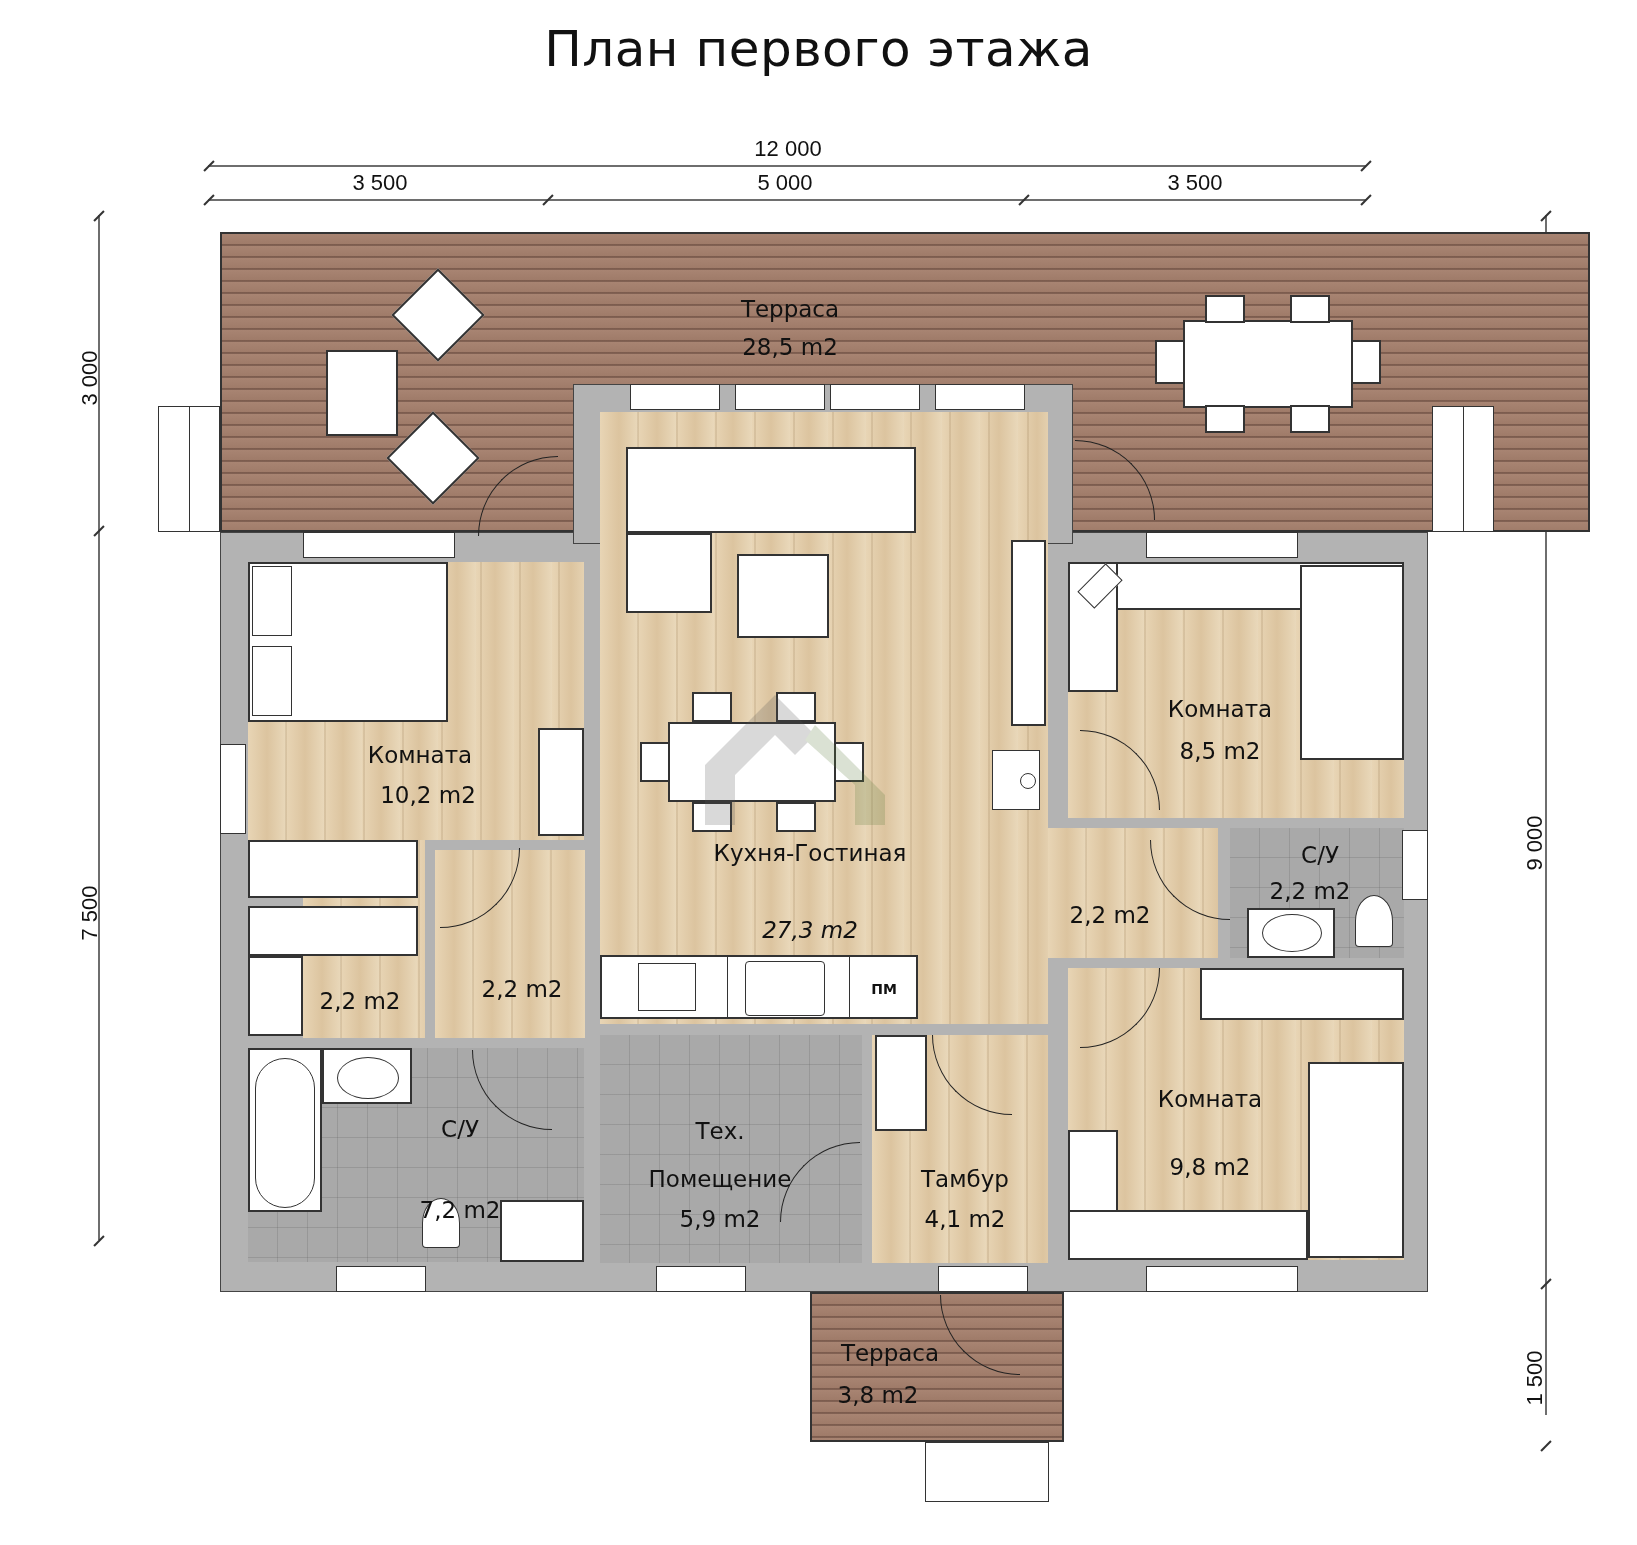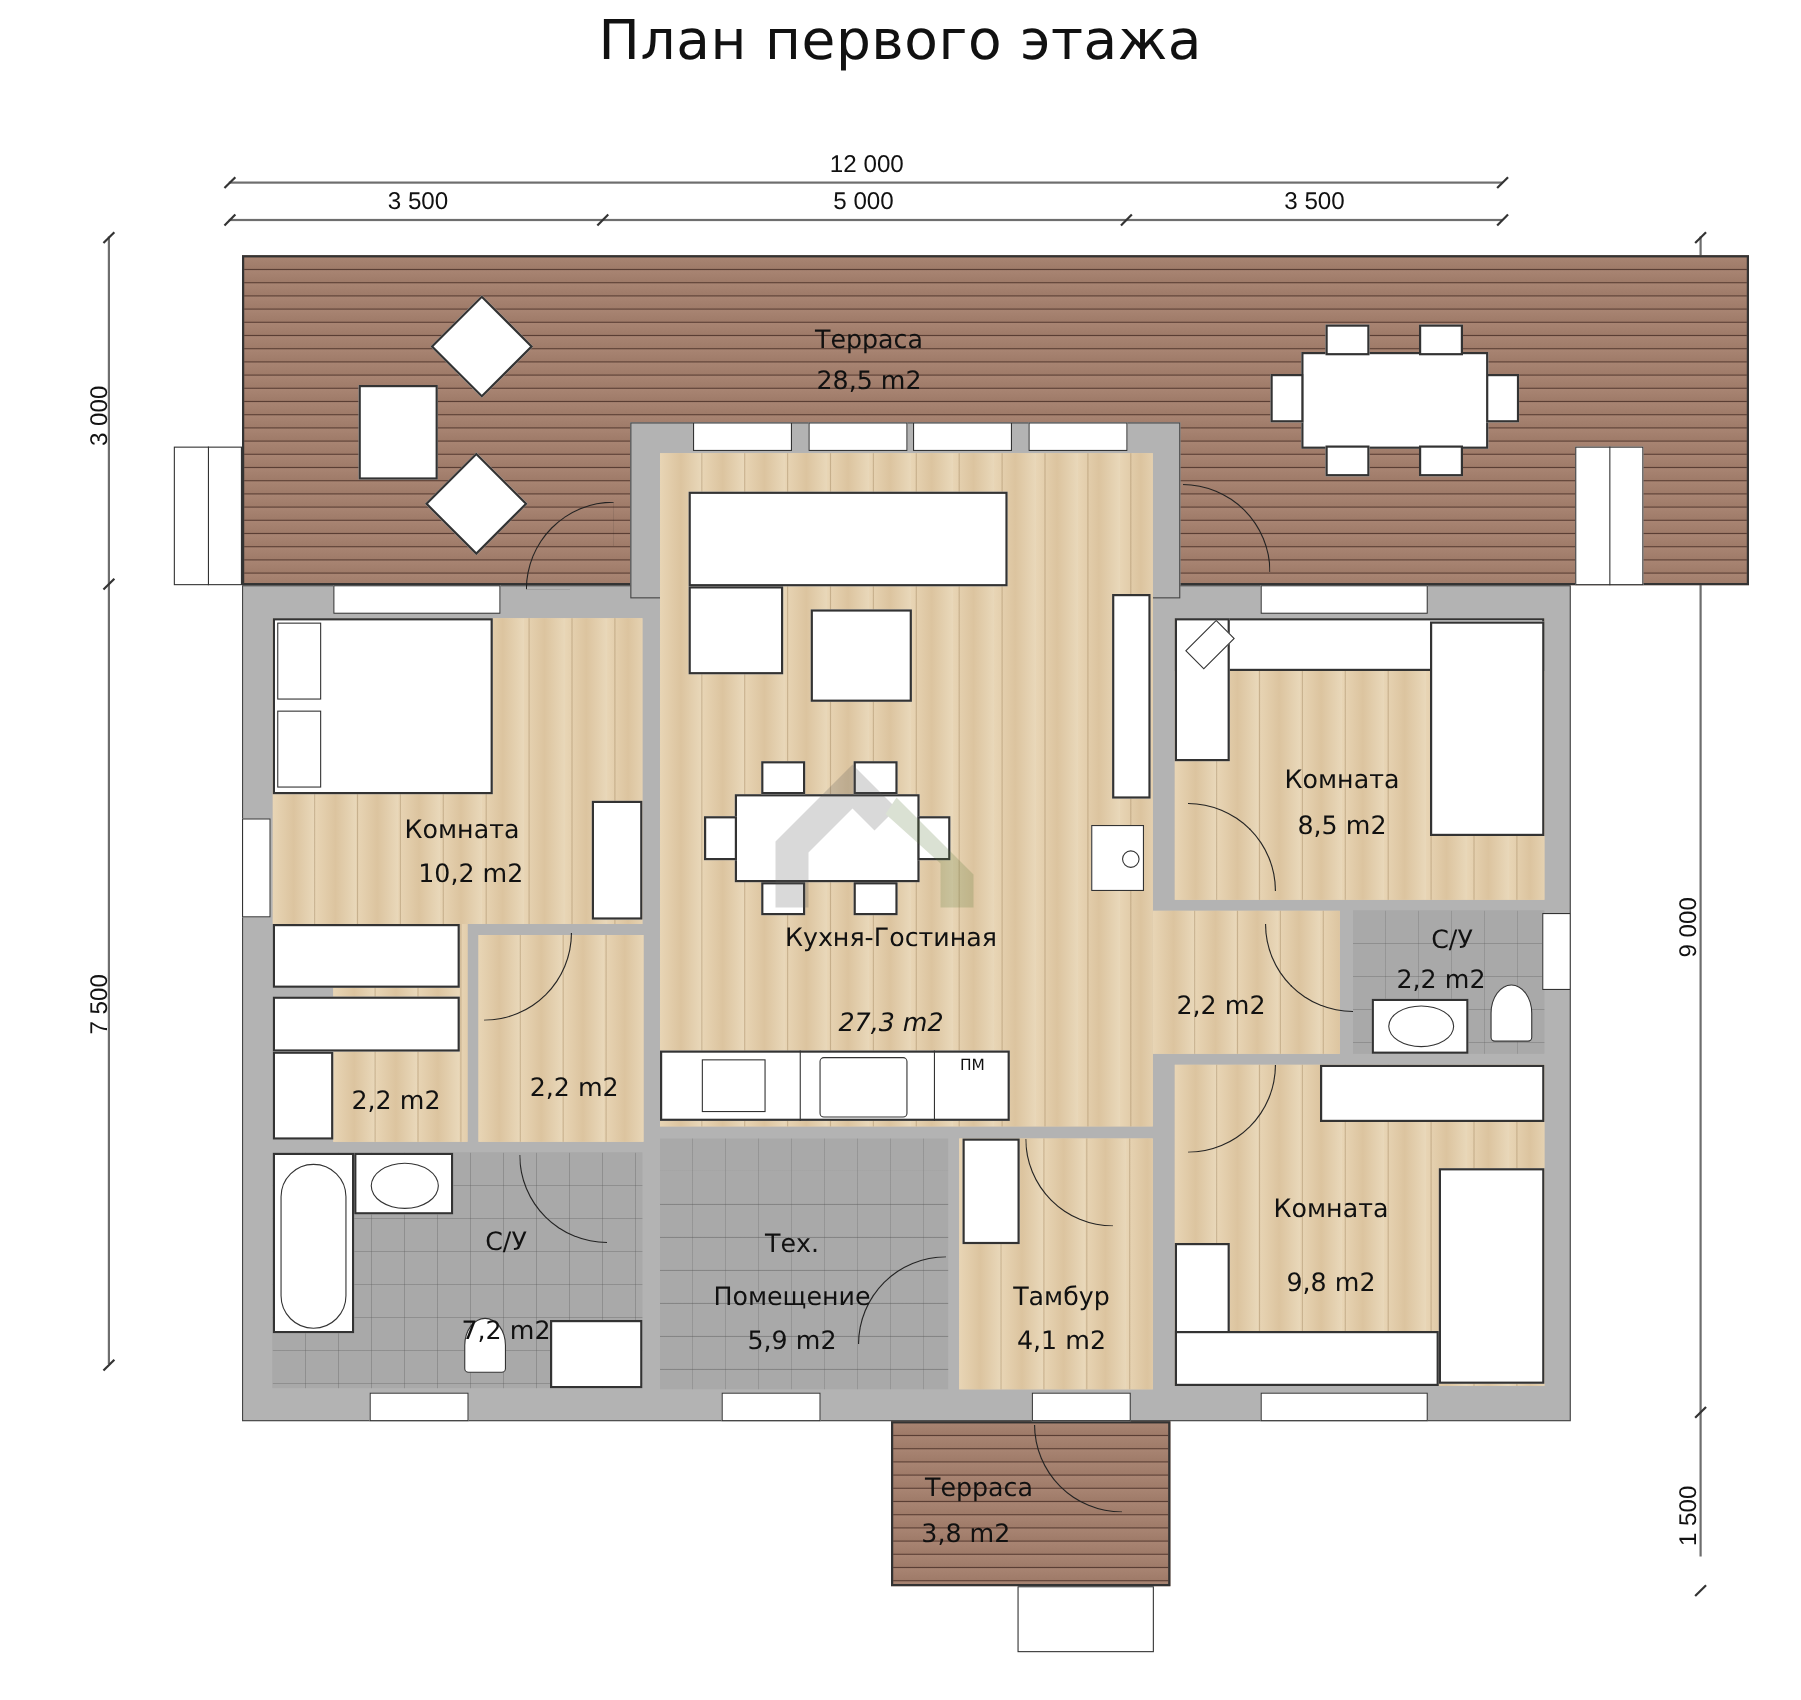--- a/index.html
+++ b/index.html
@@ -1,19 +1,19 @@
 <!DOCTYPE html>
 <html><head>
 <meta charset="utf-8">
 <style>
   html, body { margin:0; padding:0; background:#ffffff; }
   body { width:1637px; height:1545px; position:relative; overflow:hidden;
          font-family:"DejaVu Sans", "Liberation Sans", sans-serif; color:#111; }
   .abs { position:absolute; }
-  .title { position:absolute; left:0; width:1637px; top:8px; text-align:center;
+  .title { position:absolute; left:0; width:1637px; top:20px; text-align:center;
            font-size:50px; font-weight:normal; letter-spacing:0.5px; }
   .dim-line { position:absolute; background:#6e6e6e; }
   .tick { position:absolute; width:14px; height:2px; background:#333; transform:rotate(-45deg); }
   .dim-text { position:absolute; font-size:22px; font-family:"Liberation Sans", sans-serif; }
   .dim-text-v { position:absolute; font-size:22px; font-family:"Liberation Sans", sans-serif;
                 transform:rotate(-90deg); transform-origin:center center; white-space:nowrap; }
   .deck { position:absolute;
           background-color:#9a7462;
           background-image: repeating-linear-gradient(180deg, #a88472 0px, #9f7b69 10px, #5a3e34 11px, #a88472 12px); }
   .wood { position:absolute;
@@ -159,21 +159,21 @@
   <svg class="watermark" style="left:695px; top:665px;" width="250" height="170" viewBox="0 0 250 170">
     <polygon points="10,160 10,100 80,30 120,70 100,90 80,70 40,110 40,160" fill="#555"></polygon>
     <polygon points="120,60 190,130 190,160 160,160 160,120 110,75" fill="#5a7a3a"></polygon>
   </svg>
 
   <div class="furn" style="left:600px; top:955px; width:318px; height:64px;"></div>
   <div class="furn-thin" style="left:638px; top:963px; width:58px; height:48px;"></div>
   <div class="furn-thin" style="left:745px; top:961px; width:80px; height:55px; border-radius:4px;"></div>
   <div class="abs" style="left:727px; top:955px; width:1px; height:64px; background:#333;"></div>
   <div class="abs" style="left:849px; top:955px; width:1px; height:64px; background:#333;"></div>
-  <div class="label" style="left:852px; top:961px; width:64px; font-size:14px; font-weight:normal;">ПМ</div>
+  <div class="label" style="left:852px; top:981px; width:64px; font-size:14px; font-weight:bold;">ПМ</div>
 
   <div class="furn-thin" style="left:992px; top:750px; width:48px; height:60px;"></div>
   <div class="abs" style="left:1020px; top:773px; width:14px; height:14px; border:1px solid #333; border-radius:50%;"></div>
 
   <div class="furn" style="left:248px; top:562px; width:200px; height:160px;"></div>
   <div class="furn-thin" style="left:252px; top:566px; width:40px; height:70px;"></div>
   <div class="furn-thin" style="left:252px; top:646px; width:40px; height:70px;"></div>
   <div class="furn" style="left:538px; top:728px; width:46px; height:108px;"></div>
 
   <div class="furn" style="left:248px; top:840px; width:170px; height:58px;"></div>

